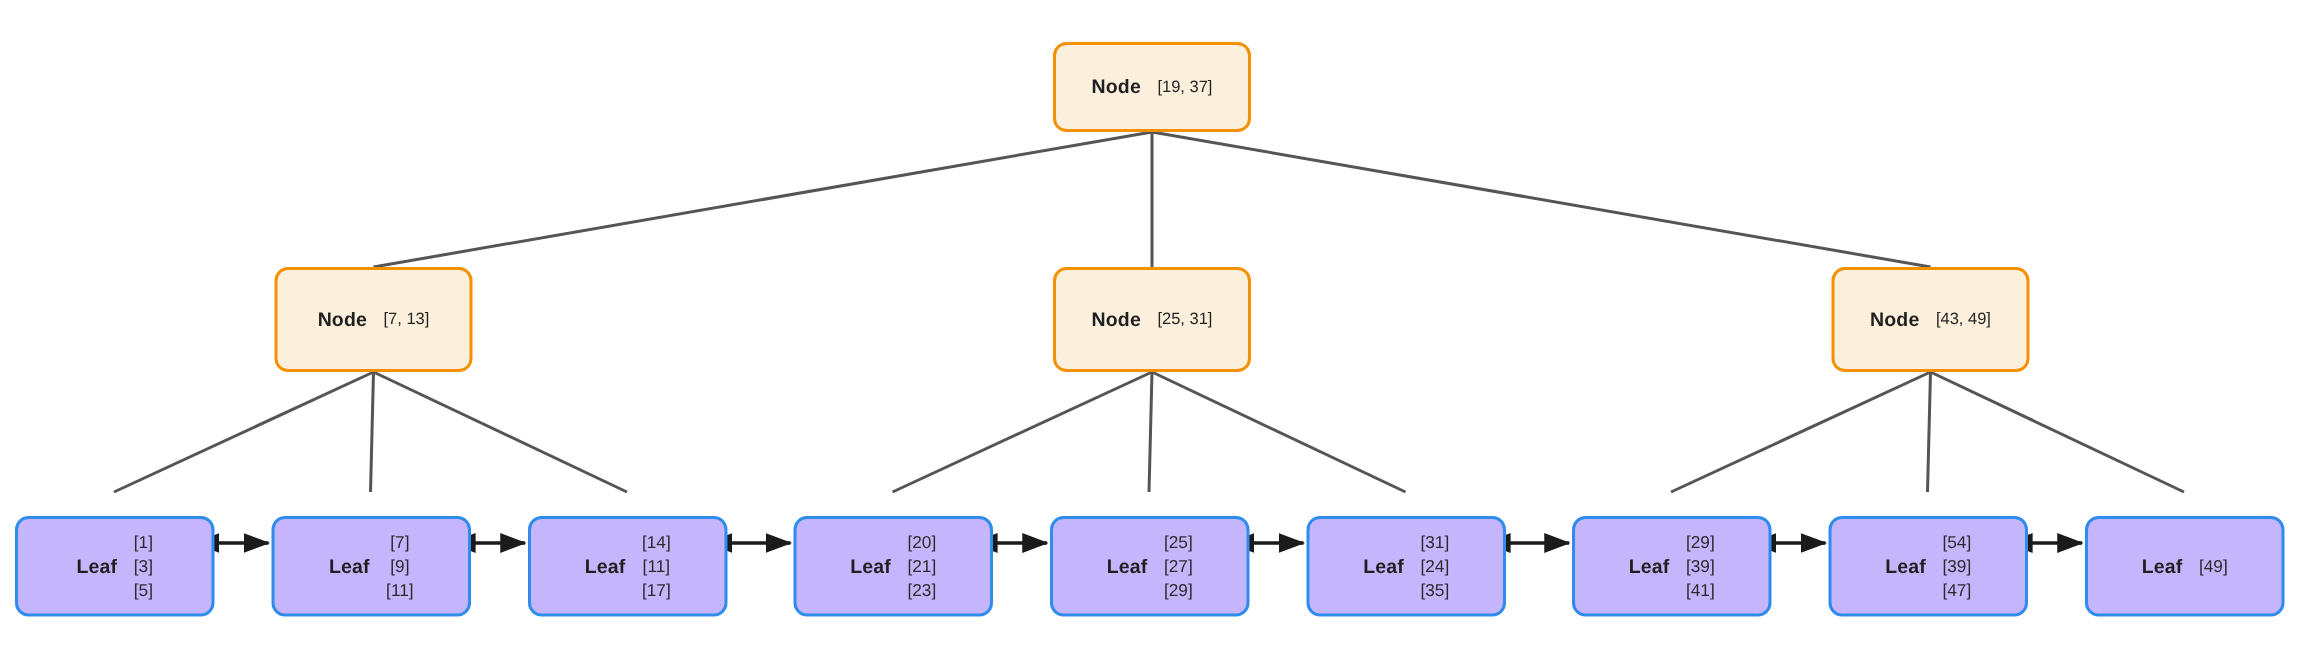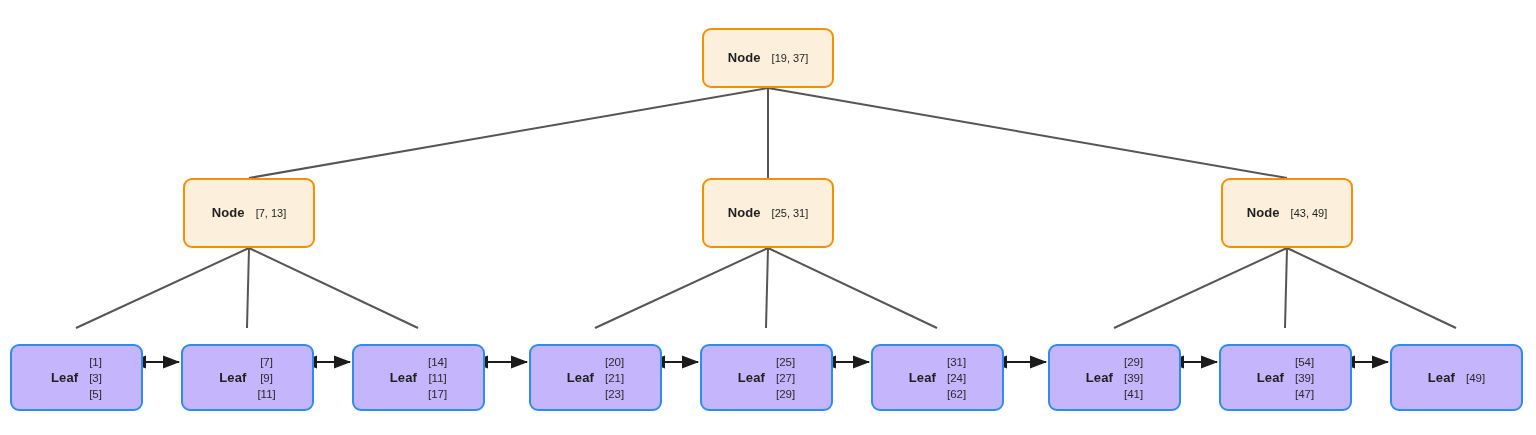--- a/index.html
+++ b/index.html
@@ -164,21 +164,21 @@
           <div class="key-line">[25]</div>
           <div class="key-line">[27]</div>
           <div class="key-line">[29]</div>
         </div>
       </div>
       <div class="box leaf-box" style="left: 871px; top: 328px; width: 133px; height: 67px;">
         <div class="box-title">Leaf</div>
         <div class="keys">
           <div class="key-line">[31]</div>
           <div class="key-line">[24]</div>
-          <div class="key-line">[62]</div>
+          <div class="key-line">[35]</div>
         </div>
       </div>
       <div class="box leaf-box" style="left: 1048px; top: 328px; width: 133px; height: 67px;">
         <div class="box-title">Leaf</div>
         <div class="keys">
           <div class="key-line">[29]</div>
           <div class="key-line">[39]</div>
           <div class="key-line">[41]</div>
         </div>
       </div>

